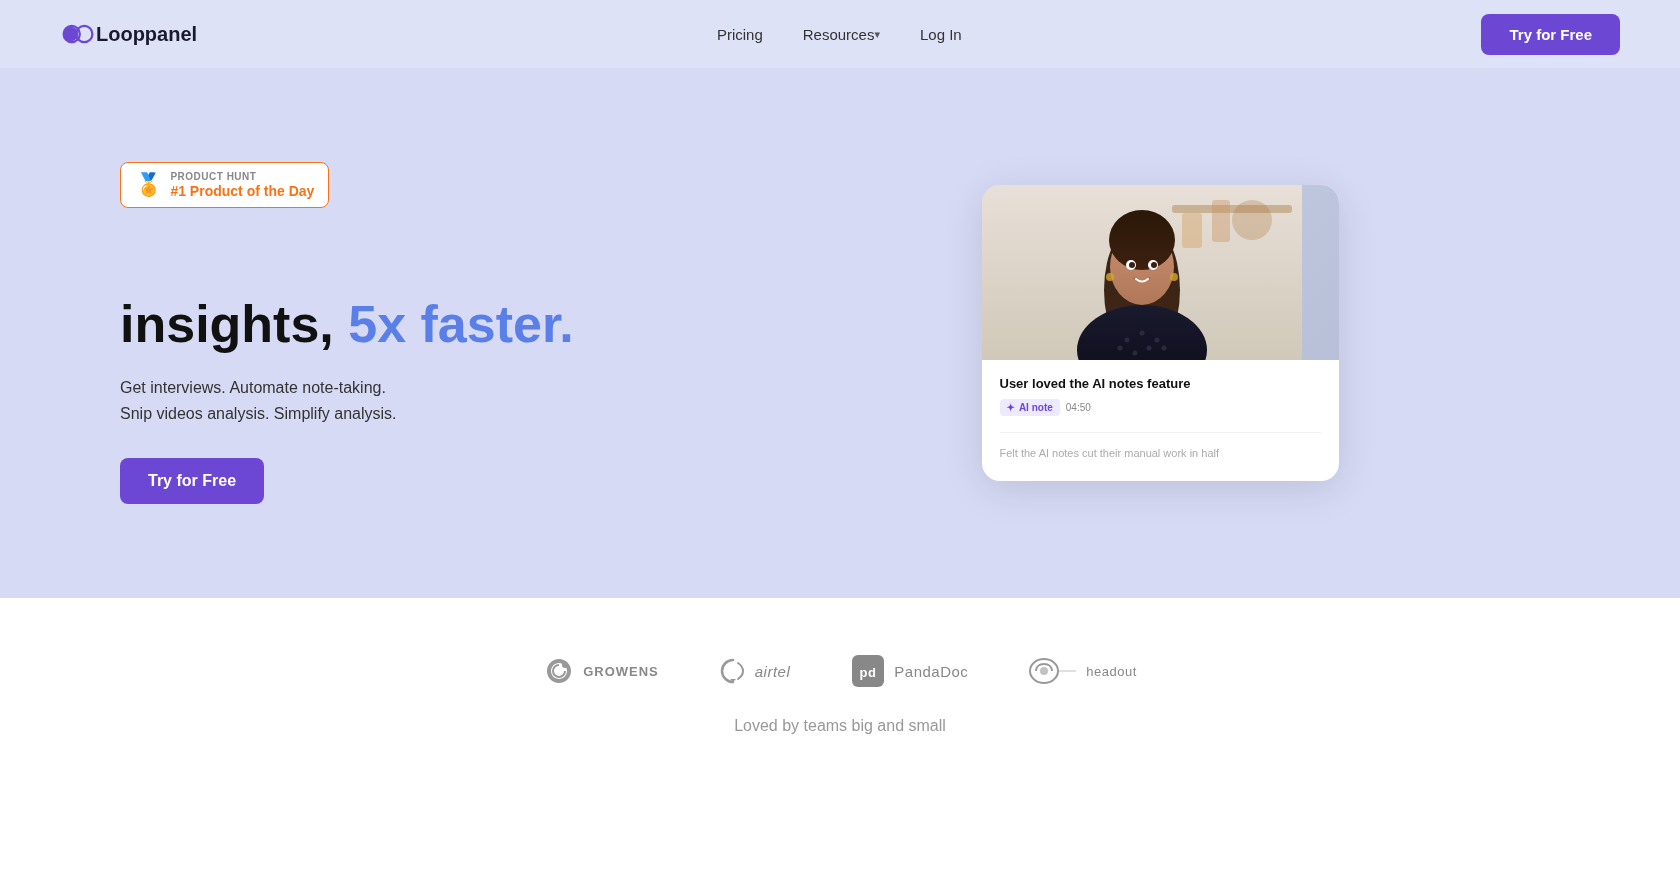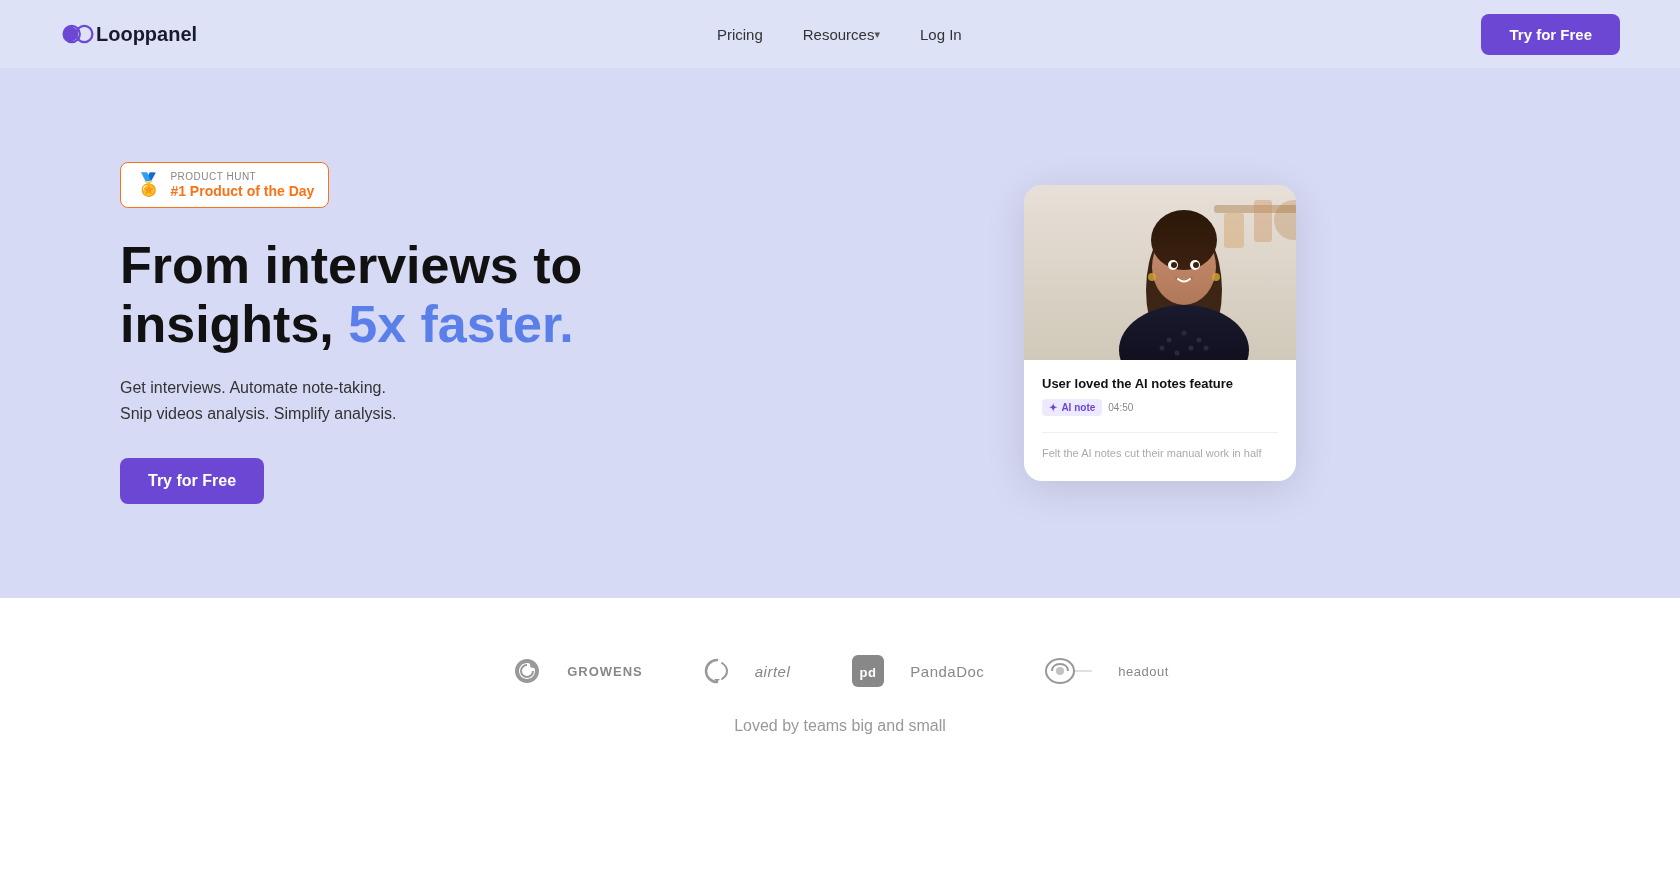--- a/index.html
+++ b/index.html
@@ -88,21 +88,21 @@
       padding: 8px 14px;
       background: white;
       margin-bottom: 28px;
     }
     .medal-icon {
       font-size: 22px;
     }
     .ph-text-small {
       font-size: 10px;
       color: #888;
-      font-weight: 400;
+      font-weight: 700;
       letter-spacing: 0.5px;
       text-transform: uppercase;
     }
     .ph-text-main {
       font-size: 14px;
       color: #f97316;
       font-weight: 700;
     }
     .ph-badge-inner { display: flex; flex-direction: column; gap: 1px; }
     .hero-title {
@@ -137,21 +137,21 @@
       flex: 1;
       display: flex;
       justify-content: center;
       align-items: center;
       padding-left: 40px;
     }
     .interview-card {
       background: white;
       border-radius: 18px;
       box-shadow: 0 8px 40px rgba(0,0,0,0.12);
-      width: 272px;
+      width: 357px;
       overflow: hidden;
     }
     .card-video-area {
       width: 100%;
       height: 175px;
       background: linear-gradient(135deg, #c8d0e8 0%, #b8c0d8 100%);
       position: relative;
       overflow: hidden;
     }
     .card-content {
@@ -207,21 +207,21 @@
     }
     .logos-row {
       display: flex;
       align-items: center;
       justify-content: center;
       gap: 60px;
     }
     .logo-item {
       display: flex;
       align-items: center;
-      gap: 24px;
+      gap: 8px;
       color: #888;
       font-size: 16px;
       font-weight: 600;
       letter-spacing: 0.5px;
     }
     .logos-tagline {
       font-size: 16px;
       color: #999;
       font-weight: 400;
     }
@@ -263,21 +263,21 @@
 
     <div class="product-hunt-badge">
       <span class="medal-icon">🏅</span>
       <div class="ph-badge-inner">
         <span class="ph-text-small">PRODUCT HUNT</span>
         <span class="ph-text-main">#1 Product of the Day</span>
       </div>
     </div>
 
     <h1 class="hero-title">
-      <span>From interviews to</span><br>
+      <br>
       <span>insights, </span><span class="hero-title-accent">5x faster.</span>
     </h1>
 
     <p class="hero-subtitle">
       <span>Get interviews. Automate note-taking.</span><br>
       <span>Snip videos analysis. Simplify analysis.</span>
     </p>
 
     <button class="btn-hero-try">Try for Free</button>
   </div>

